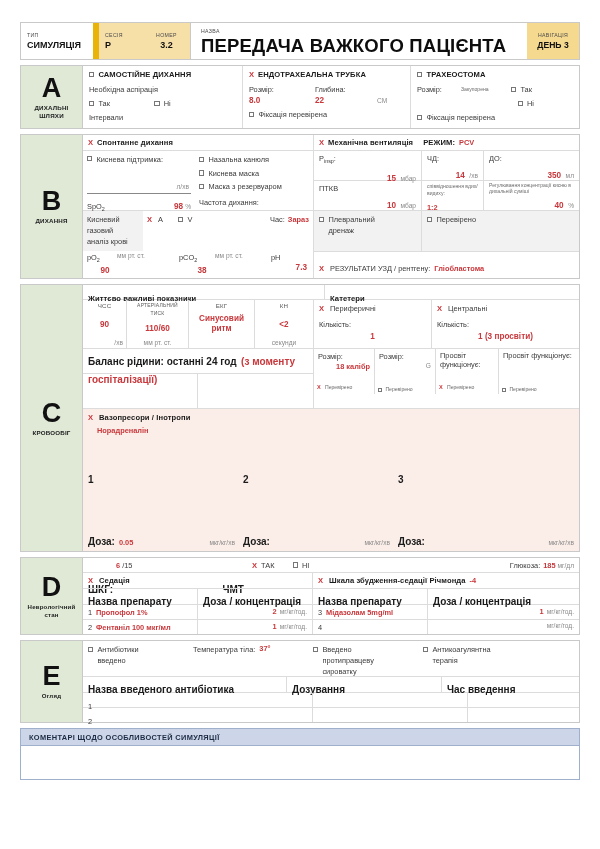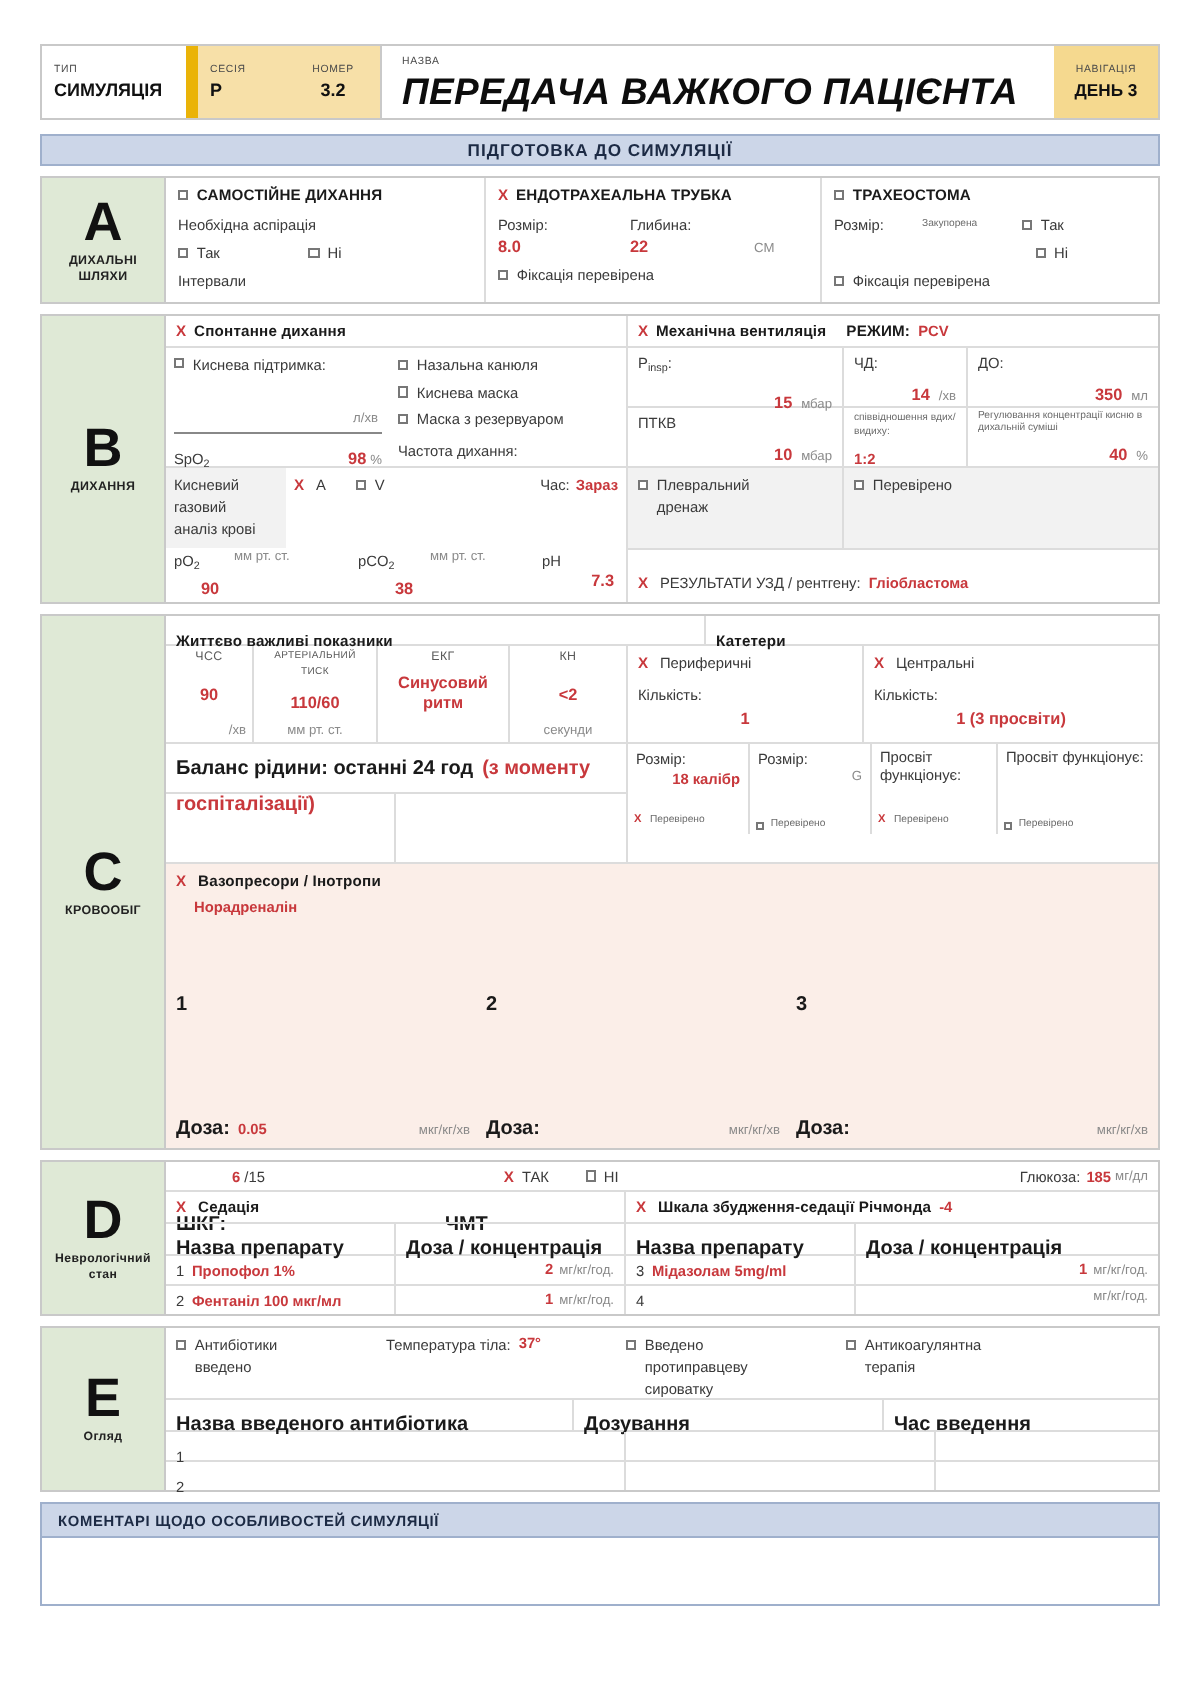--- a/index.html
+++ b/index.html
@@ -57,21 +57,20 @@
   .tb-num .tb-cap { text-align: center; }
   .tb-num .tb-val { text-align: center; }
   .tb-name { flex: 1; padding-left: 10px; }
   .tb-name .tb-title {
     font-size: 18.5px;
     font-weight: bold;
     letter-spacing: .2px;
     line-height: 21px;
     color: #0d0d0d;
     white-space: nowrap;
-    font-style: italic;
   }
   .tb-nav { width: 52px; background: #f5d98f; text-align: center; align-items: center;}
   .tb-nav .tb-cap { text-align: center; }
   .tb-nav .tb-val { text-align: center; font-size: 8.6px; }
 
   
   .banner {
     margin-top: 7px;
     height: 16px;
     background: #ccd6e8;
@@ -215,21 +214,20 @@
     <div class="tb-cell tb-name">
       <div class="tb-cap">НАЗВА</div>
       <div class="tb-title">ПЕРЕДАЧА ВАЖКОГО ПАЦІЄНТА</div>
     </div>
     <div class="tb-cell tb-nav">
       <div class="tb-cap">НАВІГАЦІЯ</div>
       <div class="tb-val">ДЕНЬ 3</div>
     </div>
   </div>
 
-  <div class="banner">ПІДГОТОВКА ДО СИМУЛЯЦІЇ</div>
 
   <div class="block">
     <div class="letterbox">
       <div class="ltr">A</div>
       <div class="cap">ДИХАЛЬНІ ШЛЯХИ</div>
     </div>
     <div class="content">
       <div class="row" style="height:62px;">
 
         <div class="col secA-col secA-c1 br">
@@ -439,21 +437,21 @@
   </div>
 
   <div class="block">
     <div class="letterbox">
       <div class="ltr">C</div>
       <div class="cap">КРОВООБІГ</div>
     </div>
     <div class="content">
 
       <div class="row bb" style="height:14px;">
-        <div class="pad br" style="width:270px;">
+        <div class="pad br" style="width:242px;">
           <span class="lbl-cap">Життєво важливі показники</span>
         </div>
         <div class="pad" style="flex:1;">
           <span class="lbl-cap">Катетери</span>
         </div>
       </div>
 
       <div class="row bb" style="height:48px;">
         <div class="vtab br" style="width:230px;">
           <div style="width:44px;display:flex;flex-direction:column;justify-content:space-between;">

